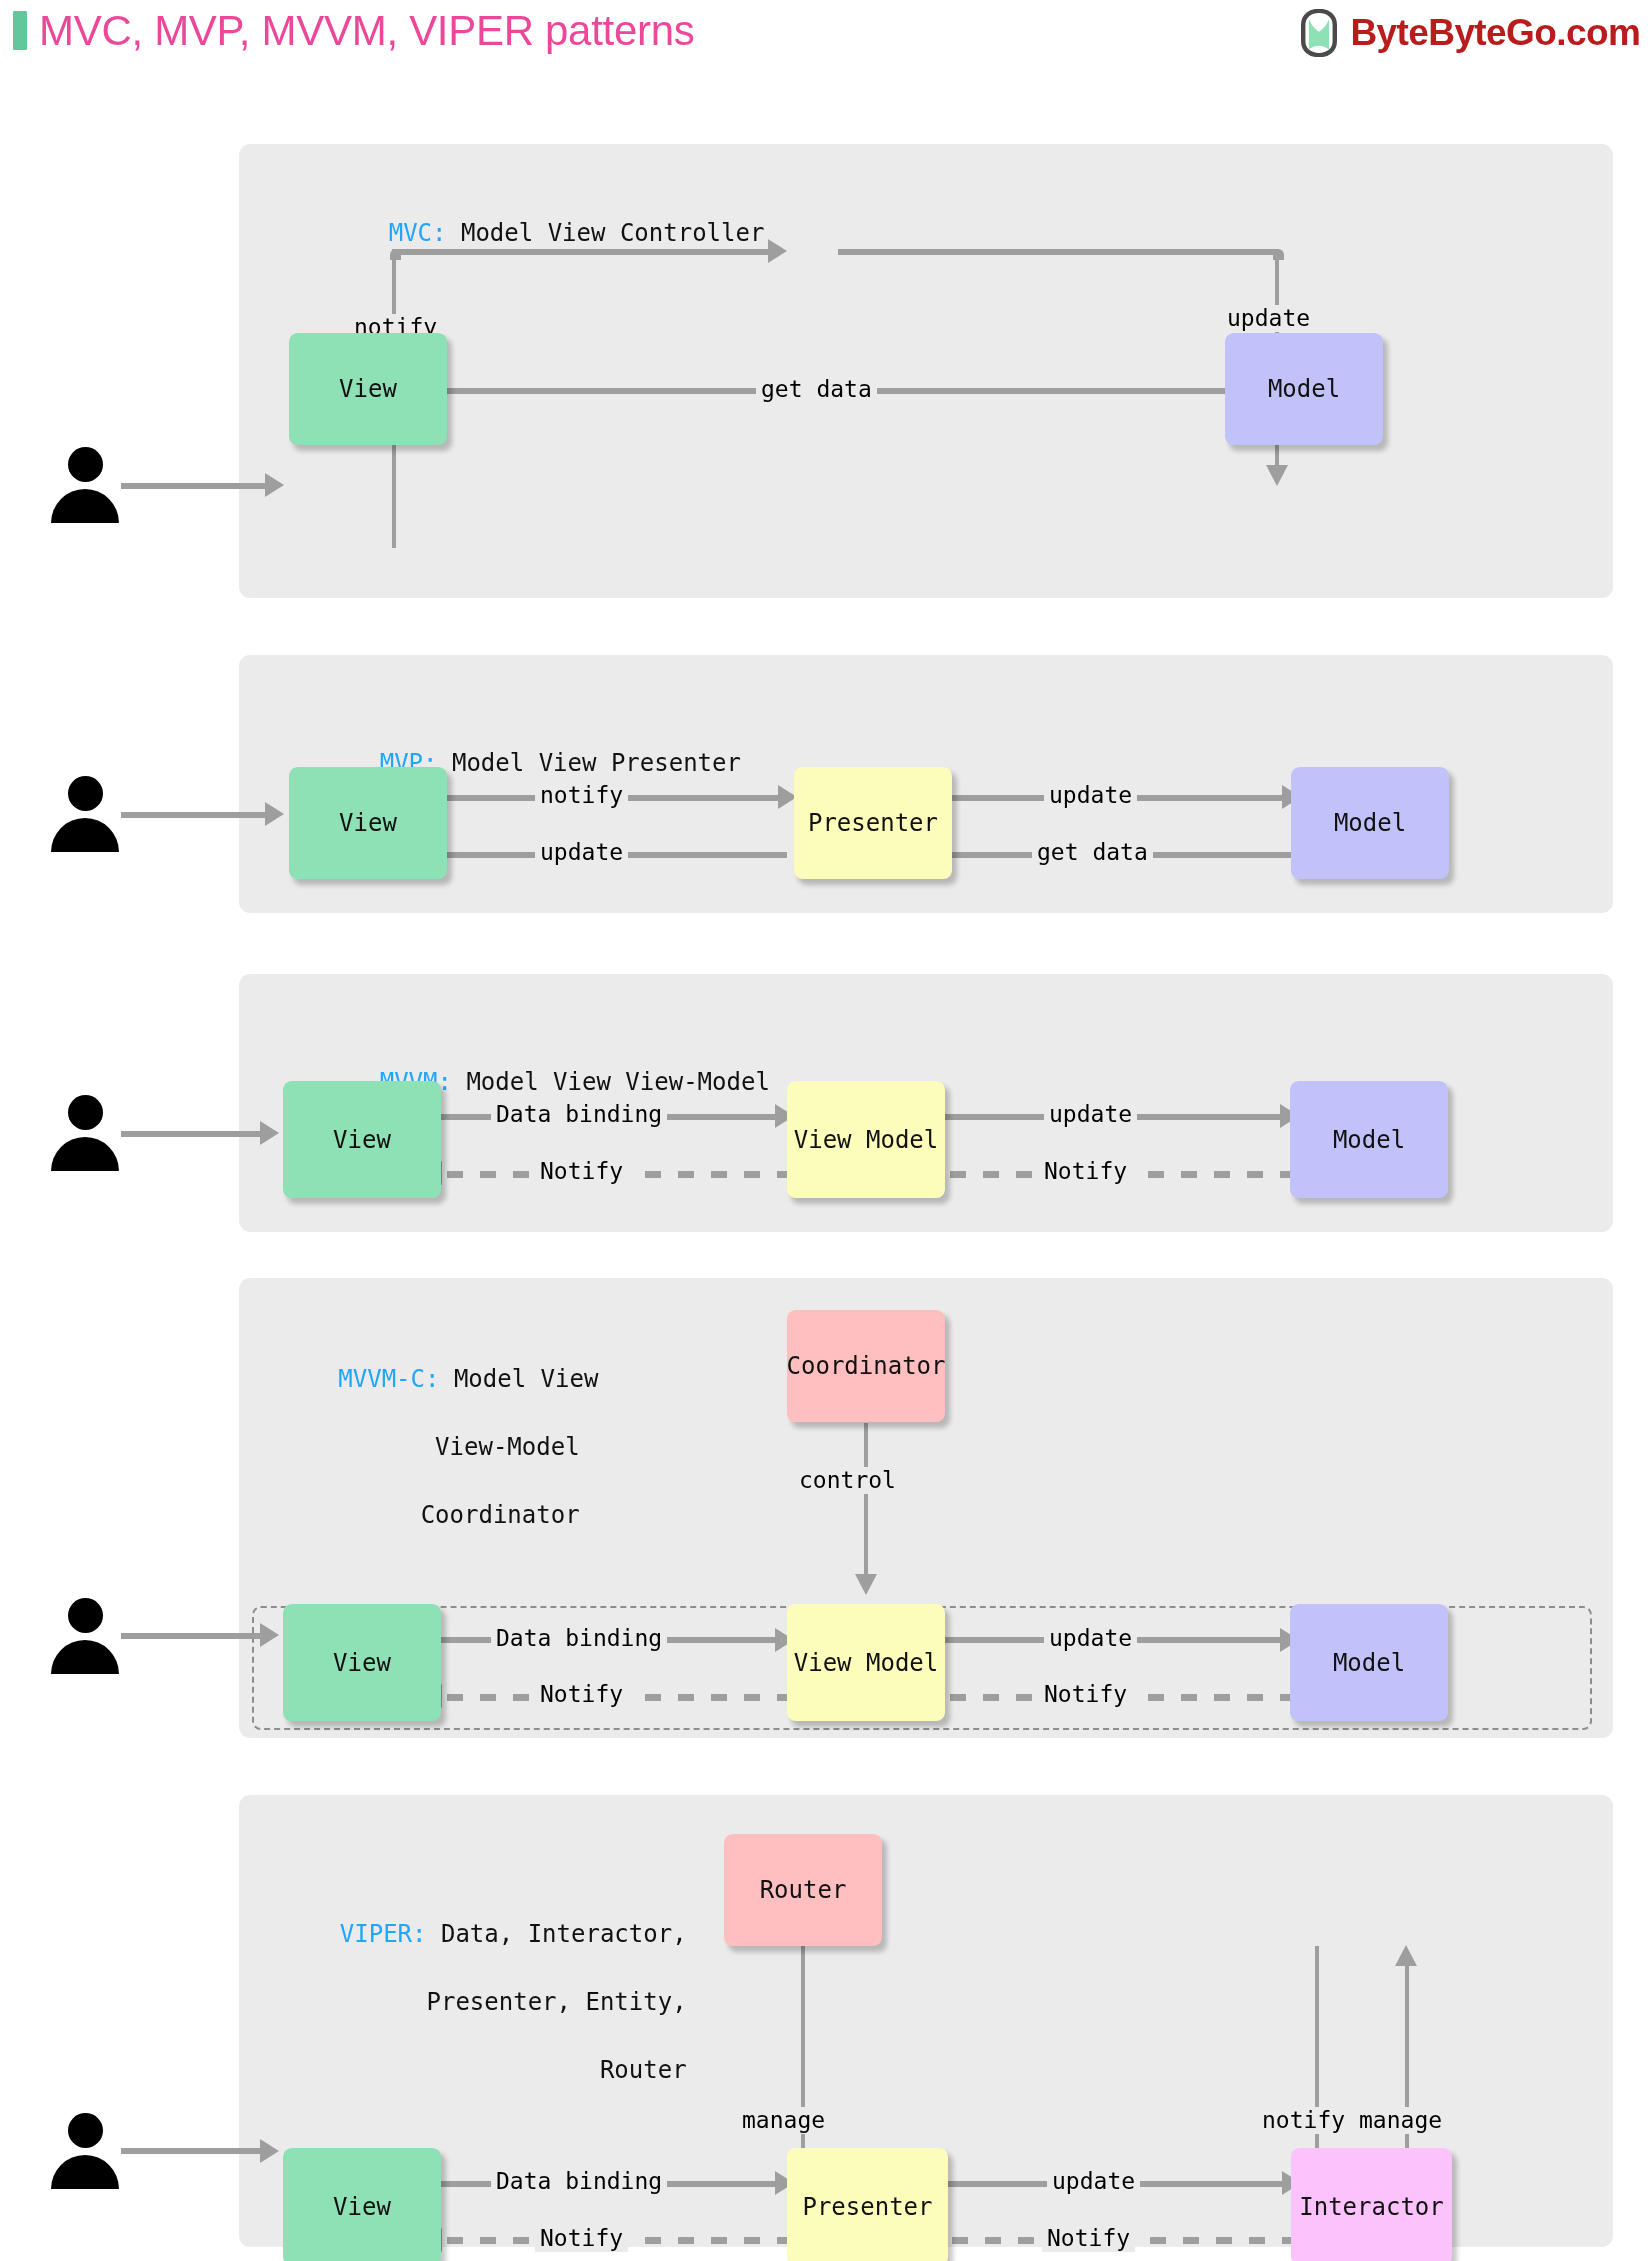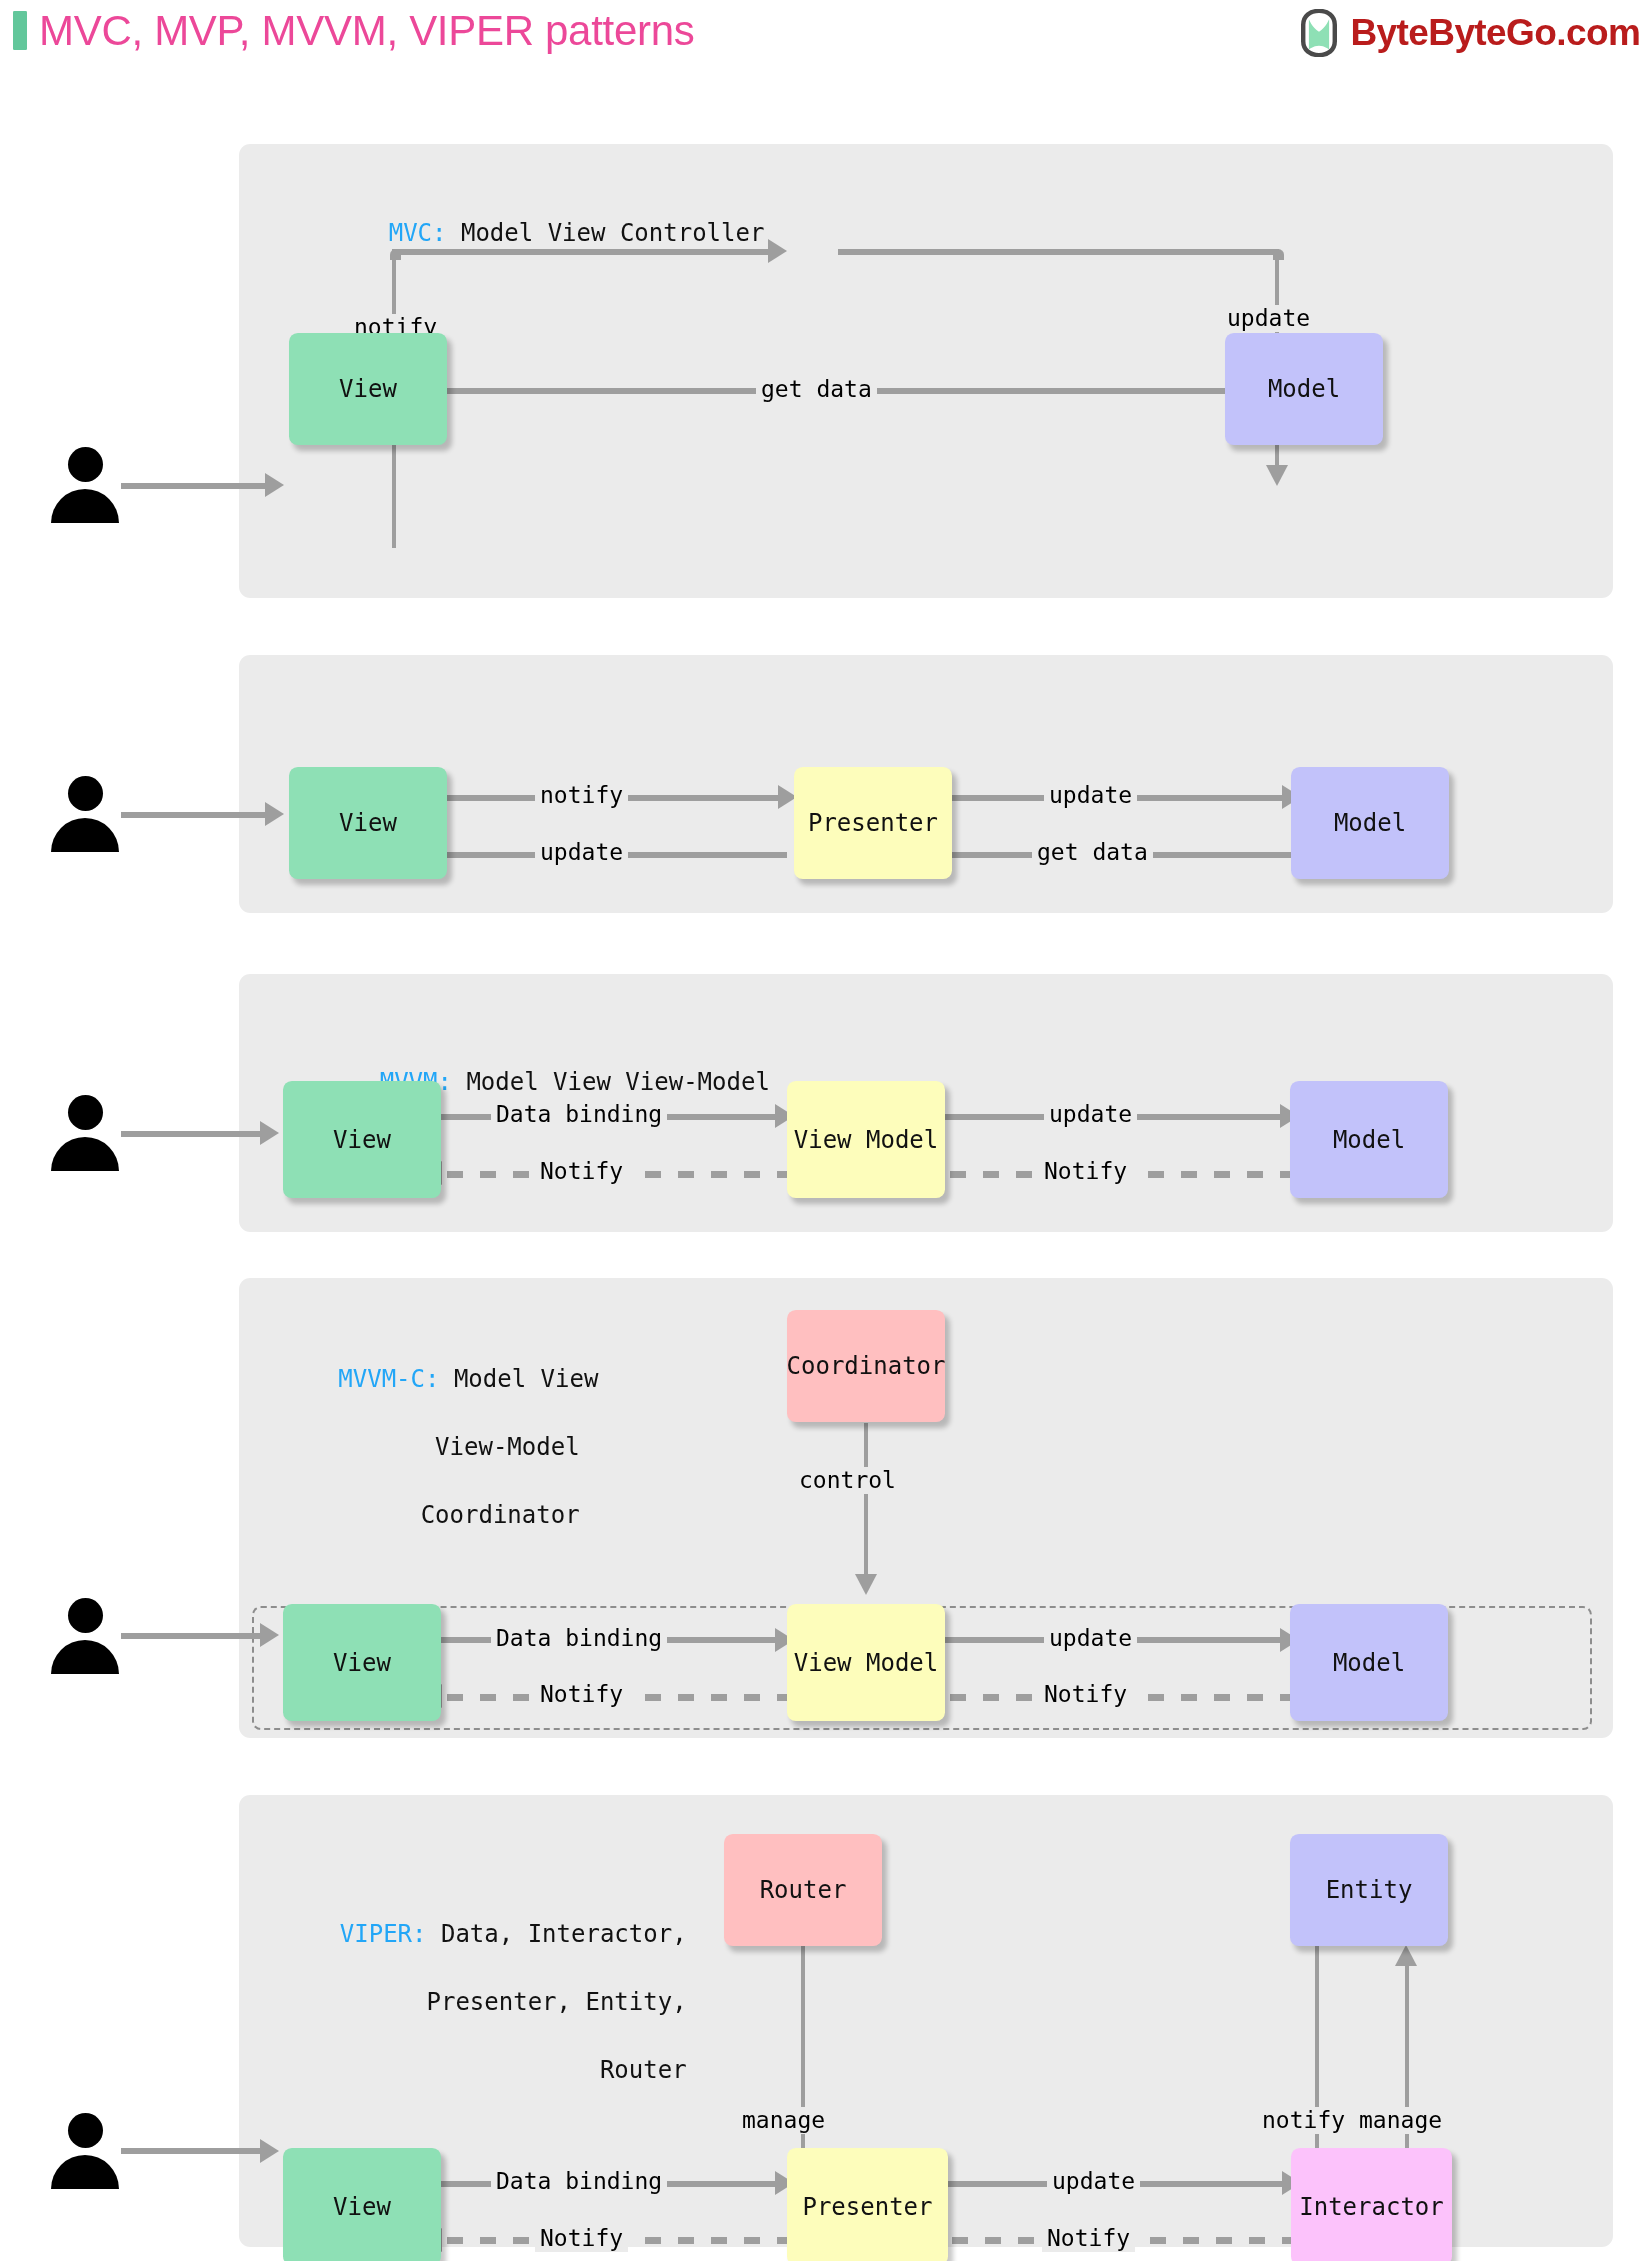--- a/index.html
+++ b/index.html
@@ -100,20 +100,23 @@
 
   <div class="person" style="left:50px;top:447px;">
       <div class="head"></div>
       <div class="body"></div>
     </div>
   <div class="line lh" style="left:121px;top:483px;width:145px;"></div>
   <div class="arrow ar-right" style="left:265px;top:473px;"></div>
 
   <div class="panel" style="left:239px;top:655px;width:1374px;height:258px;">
 
+    <div class="panel-label" style="left:54px;top:57px;">
+      <span class="key">MVP:</span><span> Model View Presenter</span>
+    </div>
 
     <div class="line lh" style="left:208px;top:140px;width:340px;"></div>
     <div class="arrow ar-right" style="left:539px;top:130px;"></div>
     <div class="edge-label" style="left:296px;top:127px;">notify</div>
 
     <div class="line lh" style="left:208px;top:197px;width:340px;"></div>
     <div class="arrow ar-left" style="left:189px;top:187px;"></div>
     <div class="edge-label" style="left:296px;top:184px;">update</div>
 
     <div class="line lh" style="left:712px;top:140px;width:340px;"></div>
@@ -243,21 +246,20 @@
 
     <div class="line lh" style="left:709px;top:386px;width:343px;"></div>
     <div class="arrow ar-right" style="left:1043px;top:376px;"></div>
     <div class="edge-label" style="left:808px;top:373px;">update</div>
 
     <div class="dash" style="left:713px;top:442px;width:340px;"></div>
     <div class="arrow ar-left" style="left:689px;top:433px;"></div>
     <div class="edge-label" style="left:803px;top:430px;">Notify</div>
 
     <div class="node n-pink" style="left:485px;top:39px;width:158px;height:112px;">Router</div>
-    <div class="node n-purple" style="left:1051px;top:39px;width:158px;height:112px;">Entity</div>
     <div class="node n-green" style="left:44px;top:353px;width:158px;height:117px;">View</div>
     <div class="node n-yellow" style="left:548px;top:353px;width:161px;height:117px;">Presenter</div>
     <div class="node n-magenta" style="left:1052px;top:353px;width:161px;height:117px;">Interactor</div>
   </div>
 
   <div class="person" style="left:50px;top:2113px;">
       <div class="head"></div>
       <div class="body"></div>
     </div>
   <div class="line lh" style="left:121px;top:2148px;width:140px;"></div>

